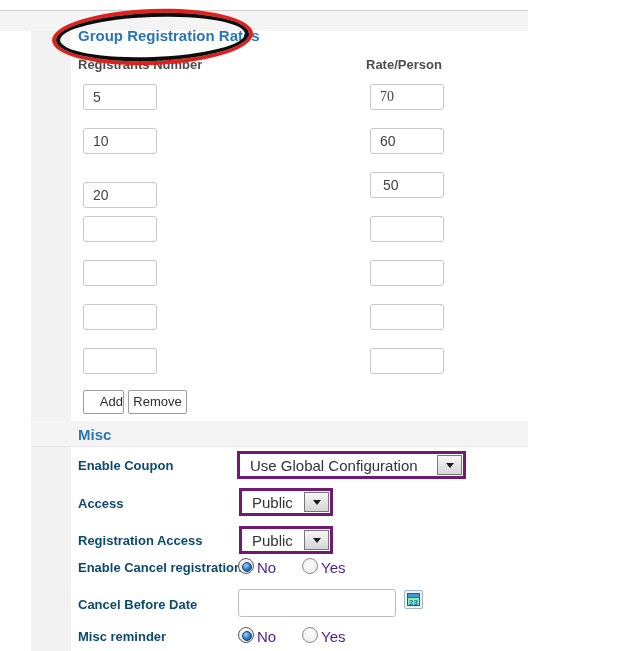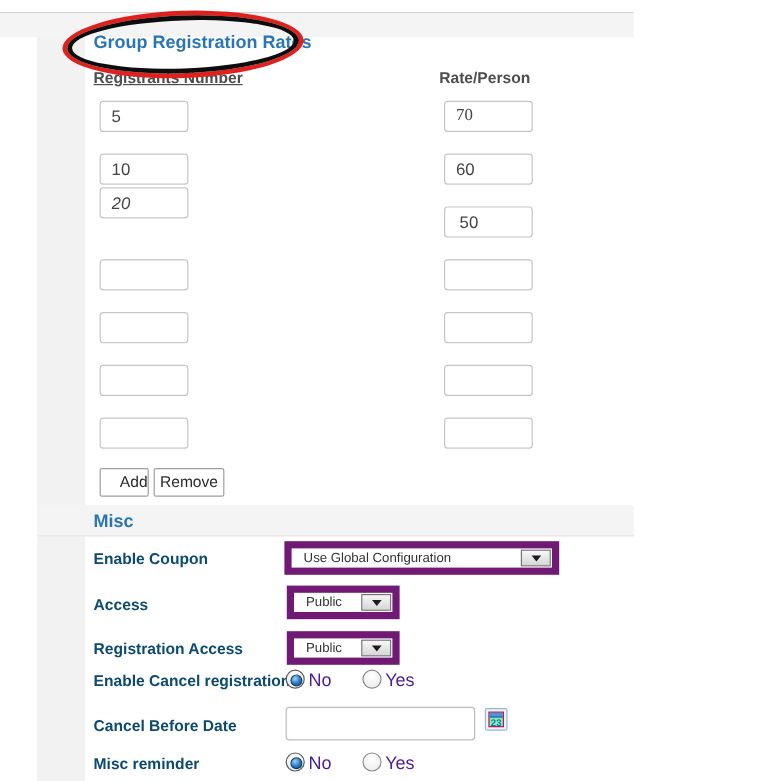--- a/index.html
+++ b/index.html
@@ -22,21 +22,21 @@
   #misc-title { top:426px; }
 
   
   .annot { position:absolute; left:52px; top:9px; width:201px; height:56px;
            border:4px solid #e0201c; border-radius:50%; transform:rotate(-2deg); pointer-events:none; z-index:9; }
   .annot-inner { position:absolute; left:0; top:0; right:0; bottom:0;
            border:4px solid #0d0d0d; border-radius:50%; }
 
   
   .col-head { position:absolute; top:57px; color:#4d4d4d; font-size:13px; font-weight:bold; }
-  #col-registrants { left:78px;text-decoration:underline; }
+  #col-registrants { left:78px; }
   #col-rate { left:366px; }
 
   
   .rate-input {
     position:absolute; height:26px; border:1px solid #c6c6c6; border-radius:3px;
     background:#fff; font-family:"Liberation Sans", sans-serif; font-size:14px; color:#444;
     padding:0 0 0 9px; outline:none;
   }
   .col-a { left:83px;  width:74px; }
   .col-b { left:370px; width:74px; }
@@ -48,22 +48,22 @@
     font-size:13px; color:#2b2b2b; text-align:center; line-height:22px; cursor:pointer;
   }
   #btn-add { left:83px; width:41px;text-align:right; }
   #btn-remove { left:128px; width:59px; }
 
   
   .f-label { position:absolute; left:78px; color:#0c4a6e; font-size:13px; font-weight:bold; }
 
   
   .sel {
-    position:absolute; background:#fff; border:6px solid #701a75;
-    font-size:11px; color:#333; cursor:pointer;
+    position:absolute; background:#fff; border:3px solid #701a75;
+    font-size:15px; color:#333; cursor:pointer;
   }
   .sel .sel-text { position:absolute; left:10px; top:50%; transform:translateY(-50%); white-space:nowrap; }
   .sel .sel-btn {
     position:absolute; right:1px; top:1px; bottom:1px; width:25px;
     border:1px solid #777; background:linear-gradient(#f7f7f7, #d6d6d6);
   }
   .sel .sel-btn::after {
     content:""; position:absolute; left:50%; top:50%; transform:translate(-50%,-40%);
     width:0; height:0; border-left:4px solid transparent; border-right:4px solid transparent;
     border-top:5px solid #1b1b1b;
@@ -114,21 +114,21 @@
       <div class="annot-inner"></div>
     </div>
 
   <div class="col-head" id="col-registrants">Registrants Number</div>
   <div class="col-head" id="col-rate">Rate/Person</div>
 
   <input class="rate-input col-a" style="top: 84px;" value="5">
   <input class="rate-input col-b" style="top: 84px; font-family: Liberation Serif, serif;" value="70">
   <input class="rate-input col-a" style="top: 128px;" value="10">
   <input class="rate-input col-b" style="top: 128px;" value="60">
-  <input class="rate-input col-a" style="top: 156px; font-style: italic;" value="20">
+  <input class="rate-input col-a" style="top: 182px;" value="20">
   <input class="rate-input col-b" style="top: 172px; padding-left: 12px;" value="50">
   <input class="rate-input col-a" style="top: 216px;" value="">
   <input class="rate-input col-b" style="top: 216px;" value="">
   <input class="rate-input col-a" style="top: 260px;" value="">
   <input class="rate-input col-b" style="top: 260px;" value="">
   <input class="rate-input col-a" style="top: 304px;" value="">
   <input class="rate-input col-b" style="top: 304px;" value="">
   <input class="rate-input col-a" style="top: 348px;" value="">
   <input class="rate-input col-b" style="top: 348px;" value="">
 

